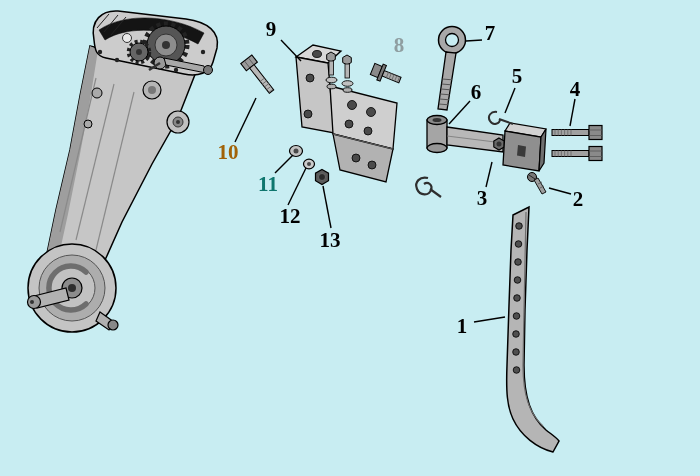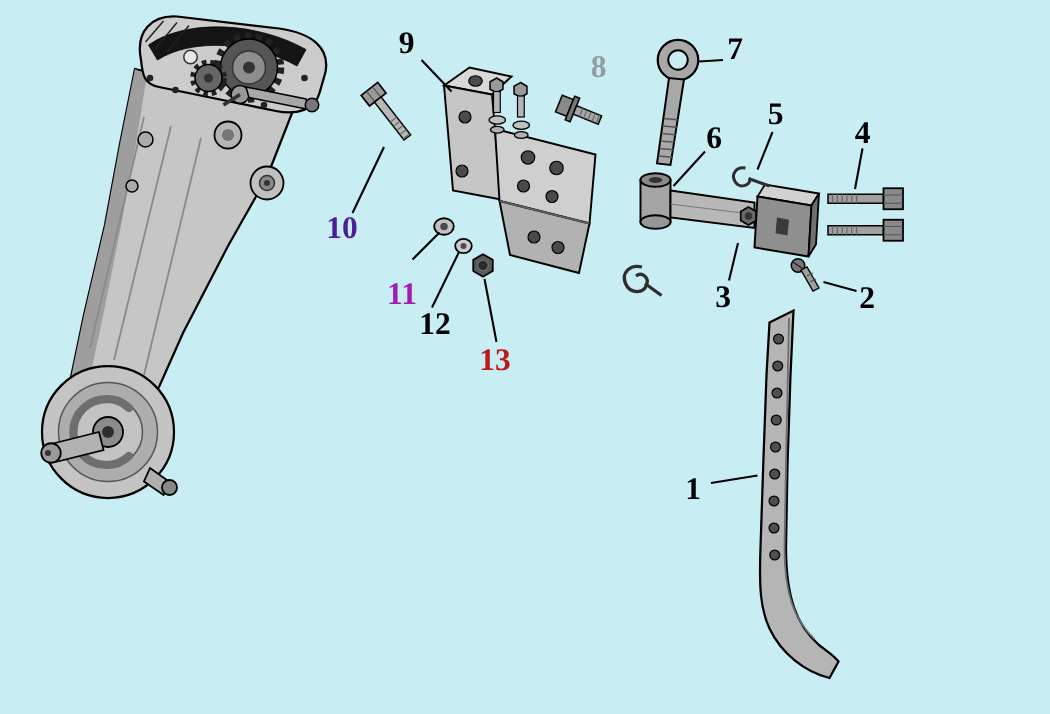--- a/index.html
+++ b/index.html
@@ -242,18 +242,18 @@
   <div class="callout-layer">
       <div class="callout" style="left: 462px; top: 326px; color: rgb(0, 0, 0);">1</div>
       <div class="callout" style="left: 578px; top: 199px; color: rgb(0, 0, 0);">2</div>
       <div class="callout" style="left: 482px; top: 198px; color: rgb(0, 0, 0);">3</div>
       <div class="callout" style="left: 575px; top: 89px; color: rgb(0, 0, 0);">4</div>
       <div class="callout" style="left: 517px; top: 76px; color: rgb(0, 0, 0);">5</div>
       <div class="callout" style="left: 476px; top: 92px; color: rgb(0, 0, 0);">6</div>
       <div class="callout" style="left: 490px; top: 33px; color: rgb(0, 0, 0);">7</div>
       <div class="callout" style="left: 399px; top: 45px; color: rgb(143, 158, 161);">8</div>
       <div class="callout" style="left: 271px; top: 29px; color: rgb(0, 0, 0);">9</div>
-      <div class="callout" style="left: 228px; top: 152px; color: #4c1d95; text-align: center;">10</div>
-      <div class="callout" style="left: 268px; top: 196px; color: #a21caf;">11</div>
+      <div class="callout" style="left: 228px; top: 152px; color: #a16207; text-align: center;">10</div>
+      <div class="callout" style="left: 268px; top: 184px; color: #0f766e;">11</div>
       <div class="callout" style="left: 280px; top: 216px; color: rgb(0, 0, 0); margin-left: 10px;">12</div>
-      <div class="callout" style="left: 330px; top: 240px; color: #b91c1c;">13</div>
+      <div class="callout" style="left: 330px; top: 240px; color: #000000;">13</div>
     </div>
 </div>
 
 </body></html>

